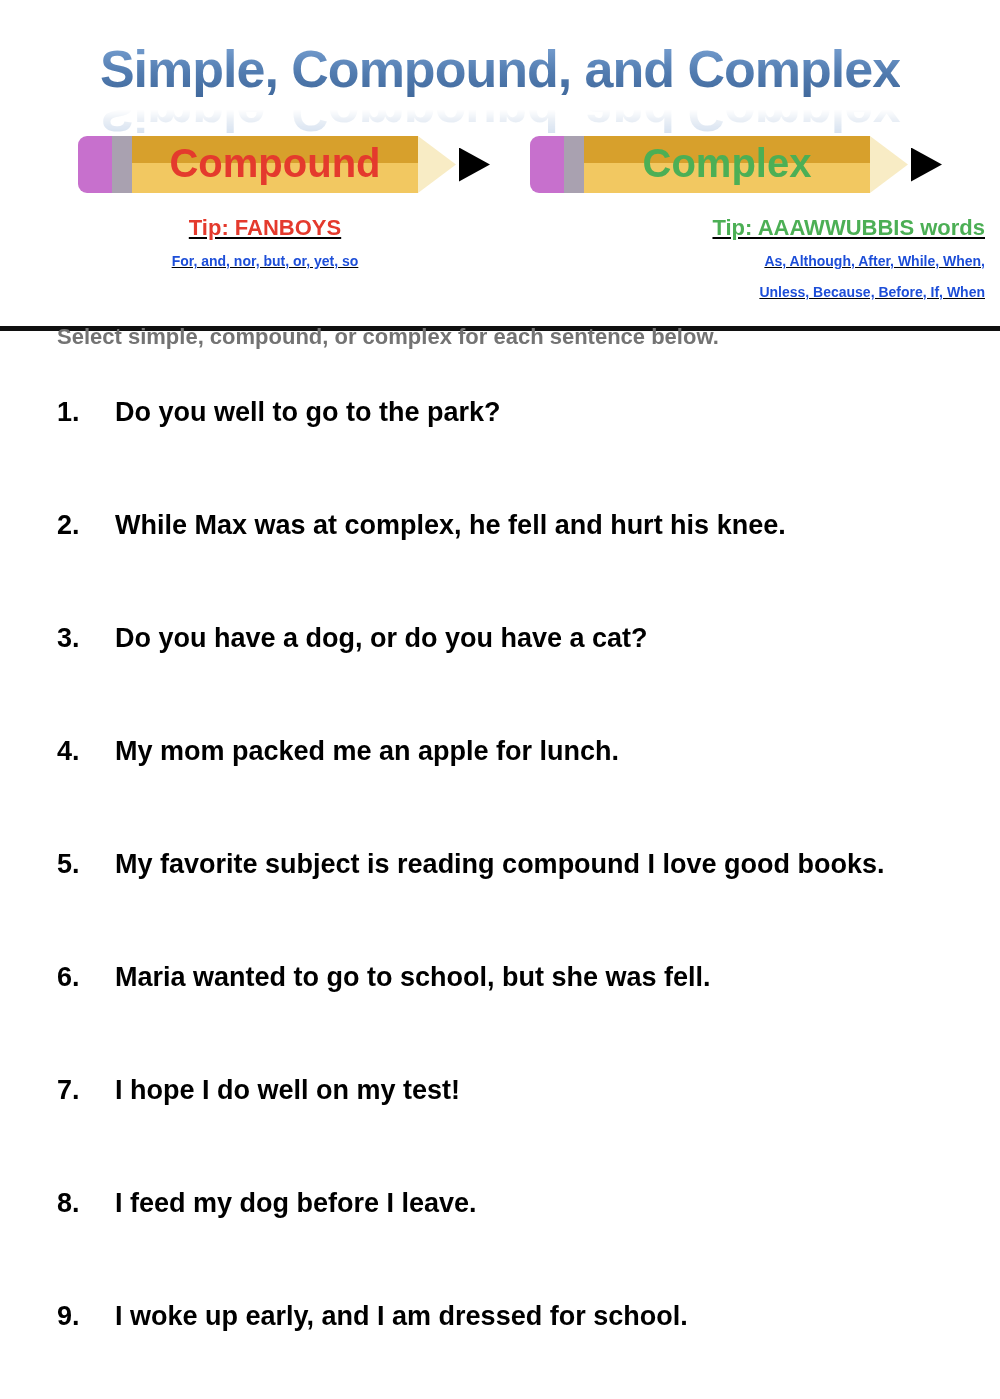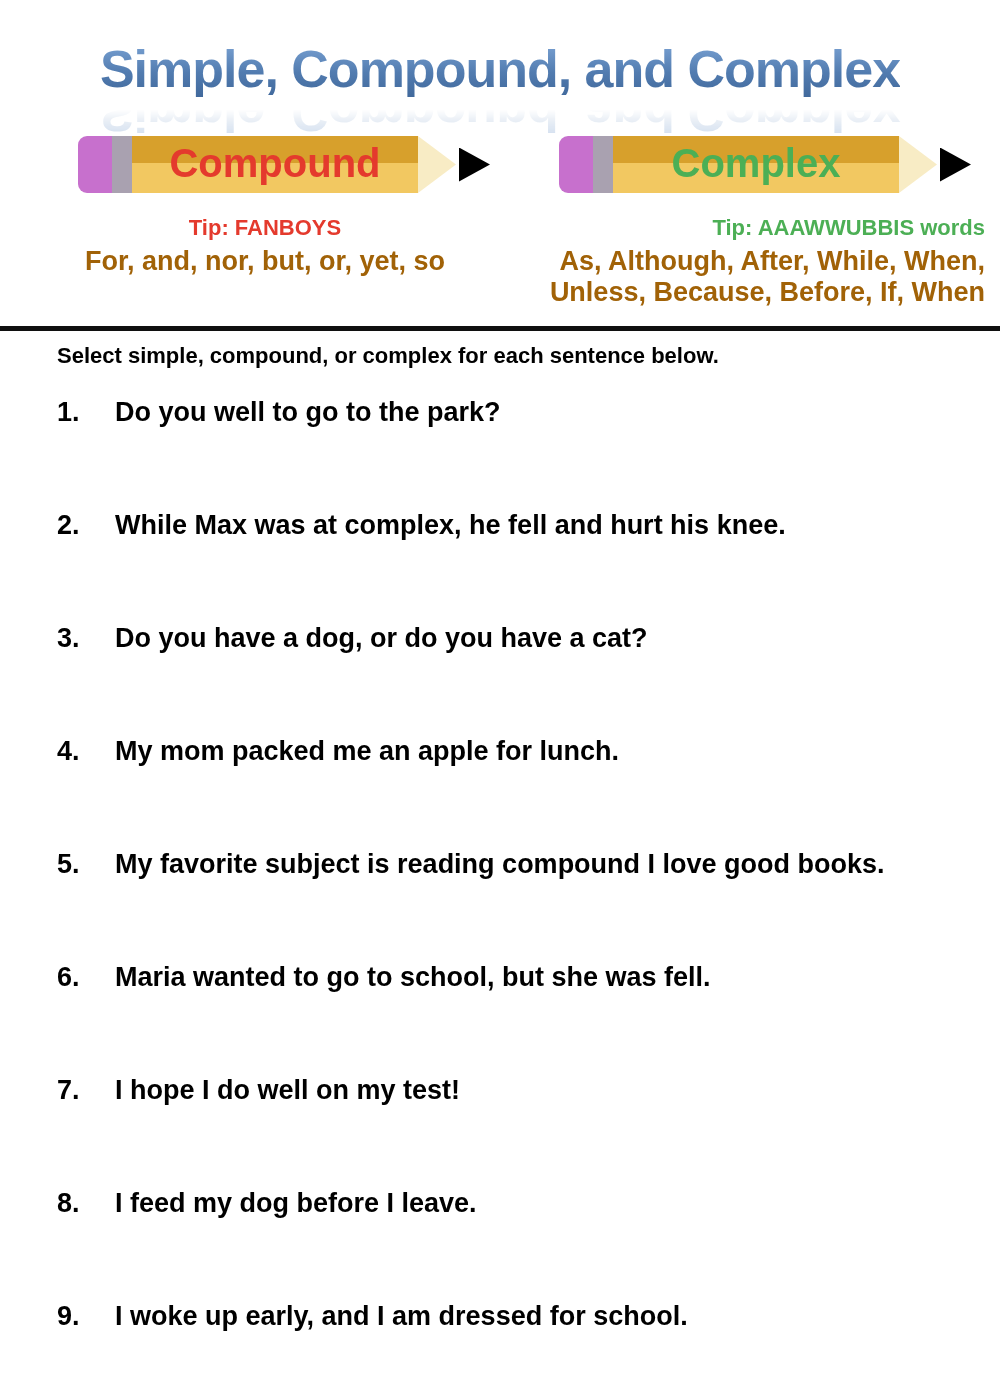--- a/index.html
+++ b/index.html
@@ -51,21 +51,21 @@
 
   
   .pencil {
     position: absolute;
     top: 118px;
     height: 57px;
     display: flex;
     align-items: stretch;
   }
   .pencil-left  { left: 78px; }
-  .pencil-right { left: 559px; }
+  .pencil-right { left: 530px; }
   .eraser {
     width: 34px;
     background: #c770cd;
     border-radius: 9px 0 0 9px;
   }
   .ferrule {
     width: 20px;
     background: #a9a1b0;
   }
   .pbody {
@@ -96,53 +96,54 @@
   }
 
   .c-red   { color: #e43a2d; }
   .c-green { color: #4caf55; }
 
   
   .tipblock {
     position: absolute;
     text-align: center;
     font-weight: bold;
+    text-decoration: underline;
   }
   .tipblock-left  { top: 197px; left: 40px;  width: 450px; }
   .tipblock-right { top: 197px; left: 515px; width: 470px; text-align: right; }
   .tip-heading {
     font-size: 22px;
     line-height: 26px;
   }
   .tip-words {
-    font-size: 27px;
+    font-size: 14px;
     line-height: 31px;
-    color: #a16207;
+    color: #1d4ed8;
     margin-top: 5px;
   }
   .tip-words + .tip-words { margin-top: 0; }
 
   
   .divider {
     position: absolute;
     top: 308px;
     left: 0;
     width: 1000px;
     height: 5px;
     background: #101010;
   }
 
   
   .instruction {
     position: absolute;
-    top: 325px;
+    top: 306px;
     left: 57px;
     font-size: 22px;
     font-weight: bold;
-    color: #000000;
+    color: #737373;
   }
 
   
   .sentences {
     position: absolute;
     top: 378px;
     left: 57px;
     width: 910px;
   }
   .srow {

